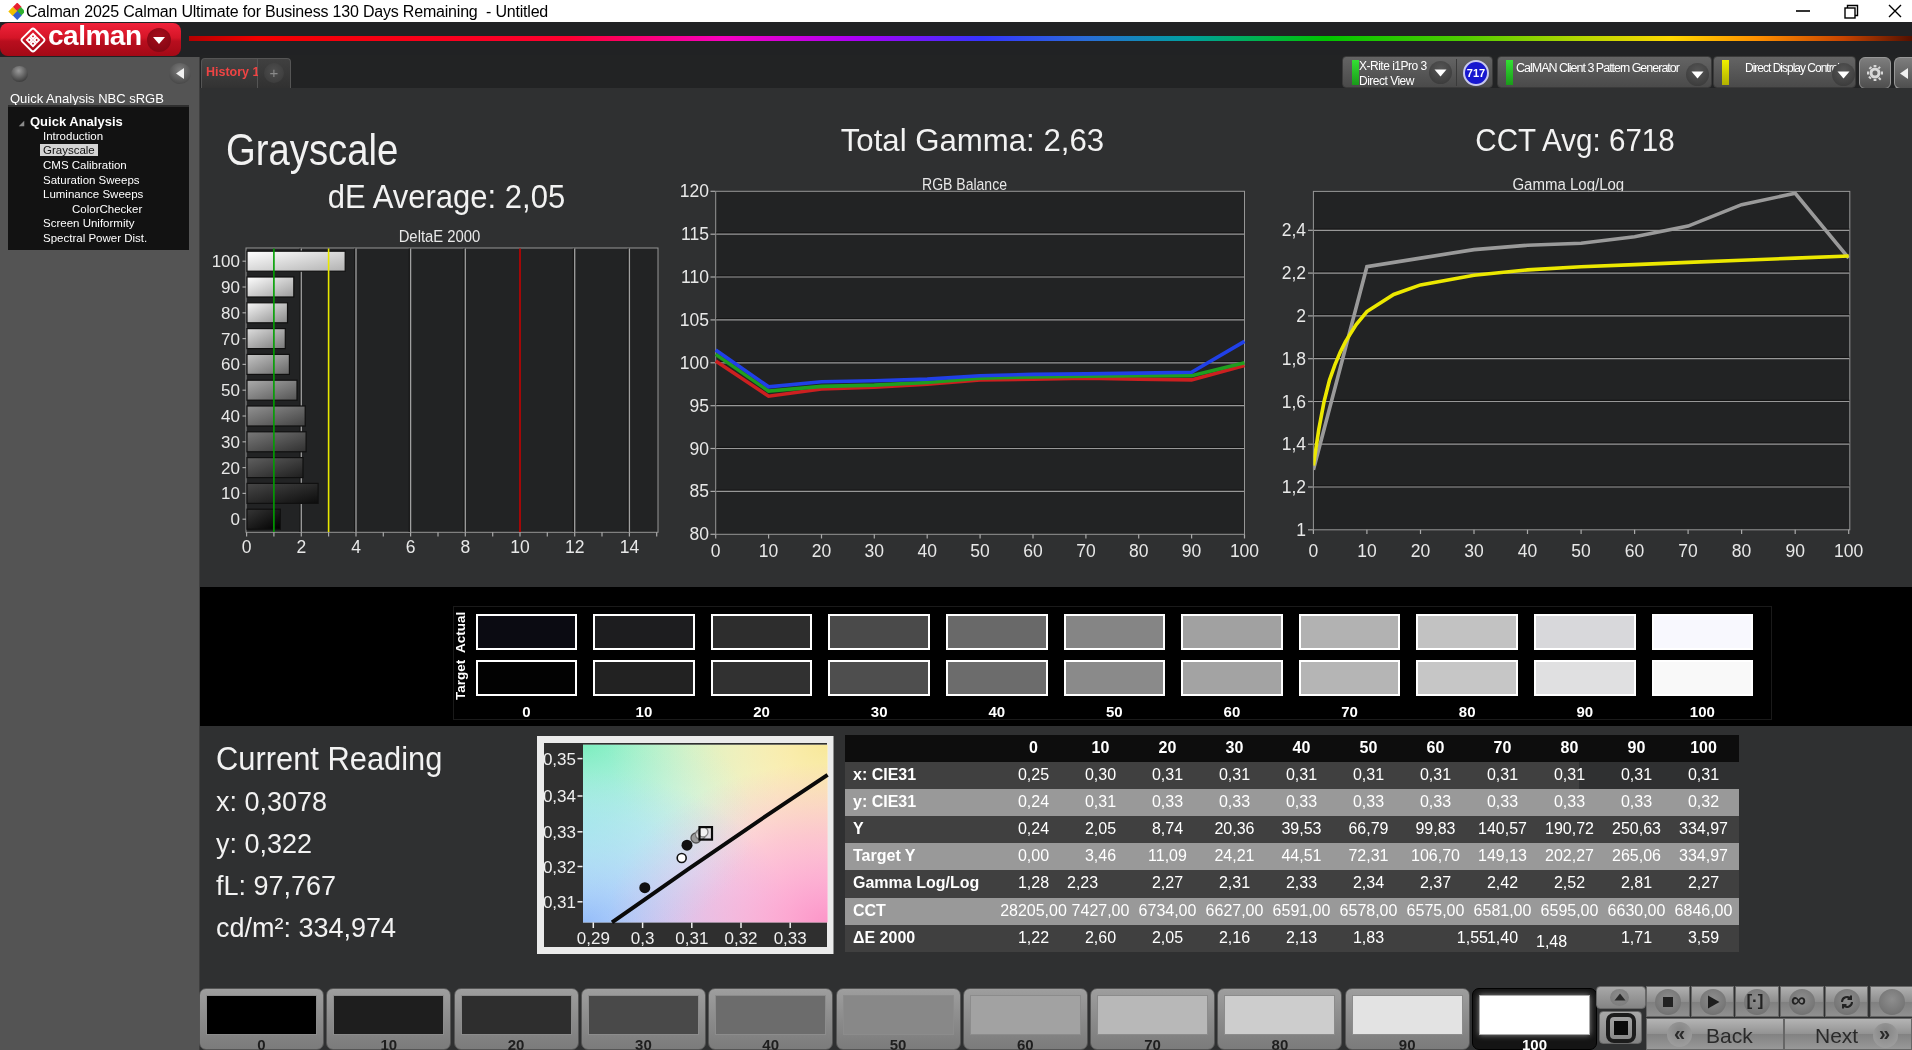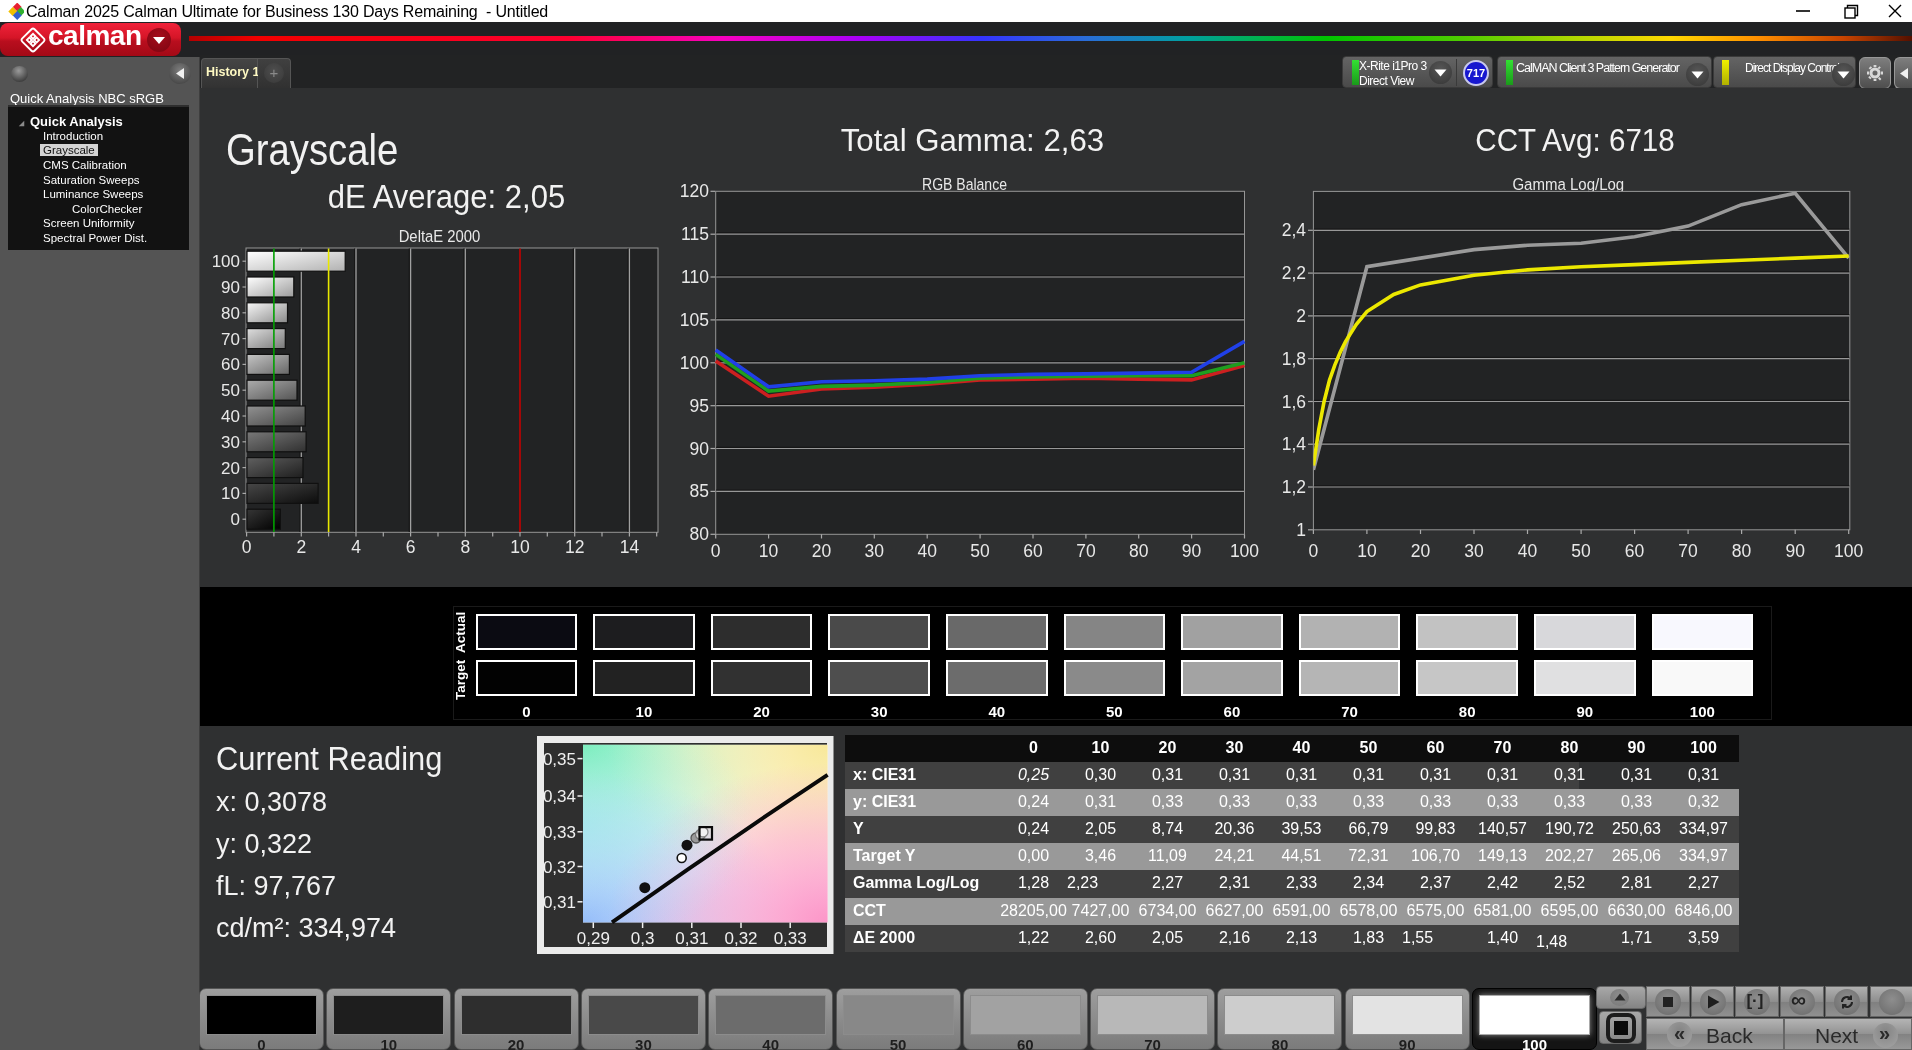--- a/index.html
+++ b/index.html
@@ -72,21 +72,21 @@
     <div class="abs" style="left:35px;top:52px;color:#fff;font-size:11.5px;">CMS Calibration</div>
     <div class="abs" style="left:35px;top:66.5px;color:#fff;font-size:11.5px;">Saturation Sweeps</div>
     <div class="abs" style="left:35px;top:81px;color:#fff;font-size:11.5px;">Luminance Sweeps</div>
     <div class="abs" style="left:35px;top:95.5px;color:#fff;font-size:11.5px;margin-left:29px;">ColorChecker</div>
     <div class="abs" style="left:35px;top:110px;color:#fff;font-size:11.5px;">Screen Uniformity</div>
     <div class="abs" style="left:35px;top:124.5px;color:#fff;font-size:11.5px;">Spectral Power Dist.</div>
   </div>
 </div>
 <div id="tabbar">
   <div class="abs" style="left:1px;top:3px;width:57px;height:30px;background:linear-gradient(to bottom,#454545,#323232);border:1px solid #555;border-bottom:none;border-radius:4px 0 0 0;"></div>
-  <div class="abs" style="left:6px;top:10px;color:#fef9c3;font-size:12.5px;font-weight:bold;white-space:nowrap;">History 1</div>
+  <div class="abs" style="left:6px;top:10px;color:#ef4444;font-size:12.5px;font-weight:bold;white-space:nowrap;">History 1</div>
   <div class="abs" style="left:58px;top:3px;width:33px;height:30px;background:linear-gradient(to bottom,#404040,#313131);border:1px solid #555;border-bottom:none;border-left:none;border-radius:0 4px 0 0;"></div>
   <span class="abs" style="left:64px;top:8px;width:20px;height:20px;border-radius:50%;background:radial-gradient(circle at 50% 40%,#4e4e4e,#383838);color:#8a8a8a;font-size:15px;text-align:center;line-height:19px;">+</span>
 
   <div class="abs" style="left:1142px;top:1px;width:151px;height:32px;background:linear-gradient(to bottom,#646464,#4a4a4a);border-radius:4px;border:1px solid #3a3a3a;">
     <span class="abs" style="left:9px;top:3px;width:7px;height:25px;background:linear-gradient(to bottom,#33e033,#1a9a1a);"></span>
     <span class="abs" style="left:16px;top:2px;color:#fff;font-size:12px;letter-spacing:-0.5px;line-height:14.5px;white-space:nowrap;">X-Rite i1Pro 3<br>Direct View</span>
     <span class="abs" style="left:86px;top:4px;width:23px;height:23px;border-radius:50%;background:radial-gradient(circle at 50% 35%,#565656,#3c3c3c 80%);"></span>
     <svg class="abs" style="left:91px;top:12px" width="13" height="8" viewBox="0 0 13 8">
         <path d="M0.5 0.5 L12.5 0.5 L6.5 7.5 Z" fill="#fff"></path>
       </svg>
@@ -446,21 +446,21 @@
 <span class="abs" style="left:423px;top:4px;width:67px;text-align:center;font-weight:bold;">40</span>
 <span class="abs" style="left:490px;top:4px;width:67px;text-align:center;font-weight:bold;">50</span>
 <span class="abs" style="left:557px;top:4px;width:67px;text-align:center;font-weight:bold;">60</span>
 <span class="abs" style="left:624px;top:4px;width:67px;text-align:center;font-weight:bold;">70</span>
 <span class="abs" style="left:691px;top:4px;width:67px;text-align:center;font-weight:bold;">80</span>
 <span class="abs" style="left:758px;top:4px;width:67px;text-align:center;font-weight:bold;">90</span>
 <span class="abs" style="left:825px;top:4px;width:67px;text-align:center;font-weight:bold;">100</span>
 </div>
 <div class="abs" style="left:0;top:26.6px;width:734px;height:27.2px;background:#404040;">
 <span class="abs" style="left:8px;top:4px;font-weight:bold;">x: CIE31</span>
-<span class="abs" style="left:155px;top:4px;width:67px;text-align:center;font-style:italic;">0,25</span>
+<span class="abs" style="left:155px;top:4px;width:67px;text-align:center;">0,25</span>
 <span class="abs" style="left:222px;top:4px;width:67px;text-align:center;">0,30</span>
 <span class="abs" style="left:289px;top:4px;width:67px;text-align:center;">0,31</span>
 <span class="abs" style="left:356px;top:4px;width:67px;text-align:center;">0,31</span>
 <span class="abs" style="left:423px;top:4px;width:67px;text-align:center;">0,31</span>
 <span class="abs" style="left:490px;top:4px;width:67px;text-align:center;">0,31</span>
 <span class="abs" style="left:557px;top:4px;width:67px;text-align:center;">0,31</span>
 <span class="abs" style="left:624px;top:4px;width:67px;text-align:center;">0,31</span>
 <span class="abs" style="left:691px;top:4px;width:67px;text-align:center;">0,31</span>
 <span class="abs" style="left:758px;top:4px;width:67px;text-align:center;">0,31</span>
 <span class="abs" style="left:825px;top:4px;width:67px;text-align:center;">0,31</span>
@@ -536,21 +536,21 @@
 <span class="abs" style="left:825px;top:4px;width:67px;text-align:center;">6846,00</span>
 </div>
 <div class="abs" style="left:0;top:189.8px;width:894px;height:27.2px;background:#404040;">
 <span class="abs" style="left:8px;top:4px;font-weight:bold;">ΔE 2000</span>
 <span class="abs" style="left:155px;top:4px;width:67px;text-align:center;">1,22</span>
 <span class="abs" style="left:222px;top:4px;width:67px;text-align:center;">2,60</span>
 <span class="abs" style="left:289px;top:4px;width:67px;text-align:center;">2,05</span>
 <span class="abs" style="left:356px;top:4px;width:67px;text-align:center;">2,16</span>
 <span class="abs" style="left:423px;top:4px;width:67px;text-align:center;">2,13</span>
 <span class="abs" style="left:490px;top:4px;width:67px;text-align:center;">1,83</span>
-<span class="abs" style="left:557px;top:4px;width:67px;text-align:left;">1,55</span>
+<span class="abs" style="left:576px;top:4px;width:67px;text-align:right;">1,55</span>
 <span class="abs" style="left:624px;top:4px;width:67px;text-align:center;">1,40</span>
 <span class="abs" style="left:691px;top:8px;width:67px;text-align:left;">1,48</span>
 <span class="abs" style="left:758px;top:4px;width:67px;text-align:center;">1,71</span>
 <span class="abs" style="left:825px;top:4px;width:67px;text-align:center;">3,59</span>
 </div>
 </div>
 <div id="strip">
 <div class="abs" style="left:253px;top:19px;width:1319px;height:114px;border:1px solid #1a1a1a;"></div>
 <div class="patch" style="left:275.6px;top:26.8px;width:101.5px;height:36px;background:#0b0b12;"></div>
 <div class="patch" style="left:275.6px;top:73.4px;width:101.5px;height:36px;background:#020202;"></div>

